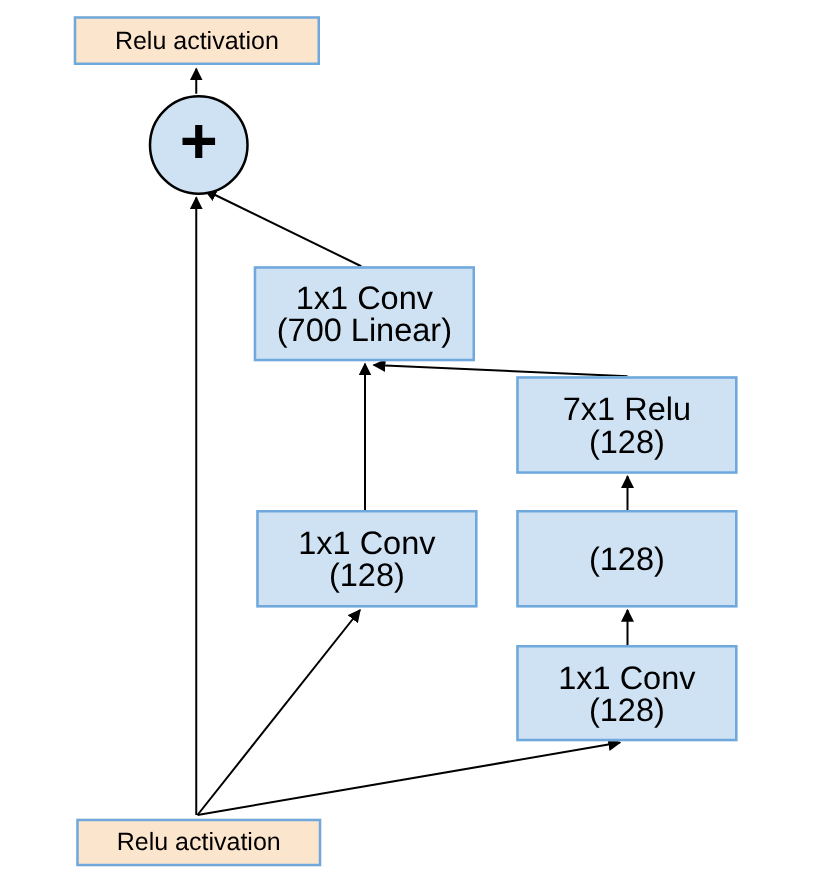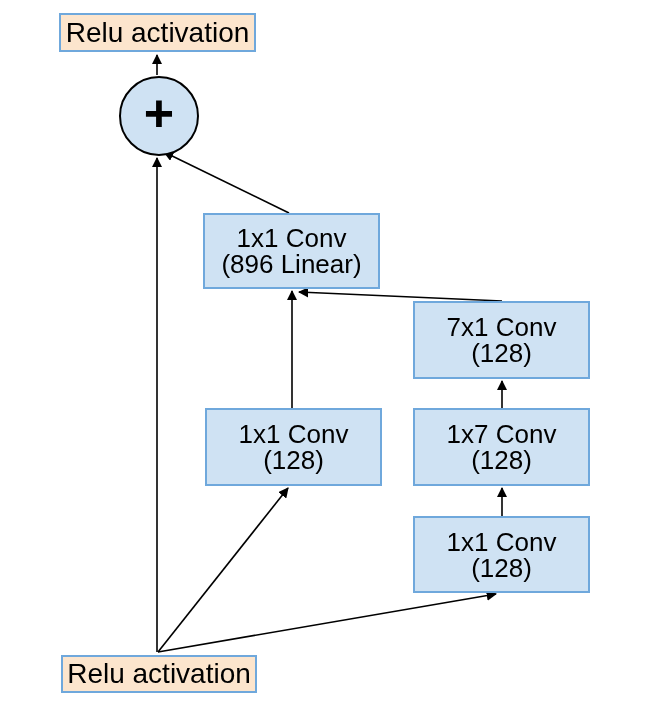--- a/index.html
+++ b/index.html
@@ -34,21 +34,21 @@
     box-sizing: border-box;
     display: flex;
     flex-direction: column;
     align-items: center;
     justify-content: center;
     text-align: center;
   }
   .relu-node {
     background: var(--relu-fill, #fce5cd);
     border: 2px solid var(--relu-border, #6fa8dc);
-    font-size: 28px;
+    font-size: 20px;
     line-height: 24px;
   }
   .conv-node {
     background: var(--conv-fill, #cfe2f3);
     border: 2px solid var(--conv-border, #6fa8dc);
     font-size: 26px;
     line-height: 26px;
   }
   .add-node {
     background: var(--conv-fill, #cfe2f3);
@@ -89,35 +89,34 @@
   <div class="node relu-node" style="left:59px; top:13px; width:197px; height:39px;">
     <span>Relu activation</span>
   </div>
 
   <div class="node add-node" style="left:119px; top:76px; width:80px; height:80px;">
     <span class="plus">+</span>
   </div>
 
   <div class="node conv-node" style="left:203px; top:213px; width:177px; height:76px;">
     <span>1x1 Conv</span>
-    <span>(896 Linear)</span>
+    <span>(700 Linear)</span>
   </div>
 
   <div class="node conv-node" style="left:413px; top:301px; width:177px; height:78px;">
-    <span>7x1 Conv</span>
+    <span>7x1 Relu</span>
     <span>(128)</span>
   </div>
 
   <div class="node conv-node" style="left:205px; top:408px; width:177px; height:78px;">
     <span>1x1 Conv</span>
     <span>(128)</span>
   </div>
 
   <div class="node conv-node" style="left:413px; top:408px; width:177px; height:78px;">
-    <span>1x7 Conv</span>
     <span>(128)</span>
   </div>
 
   <div class="node conv-node" style="left:413px; top:516px; width:177px; height:77px;">
     <span>1x1 Conv</span>
     <span>(128)</span>
   </div>
 
   <div class="node relu-node" style="left:61px; top:655px; width:196px; height:38px;">
     <span>Relu activation</span>

